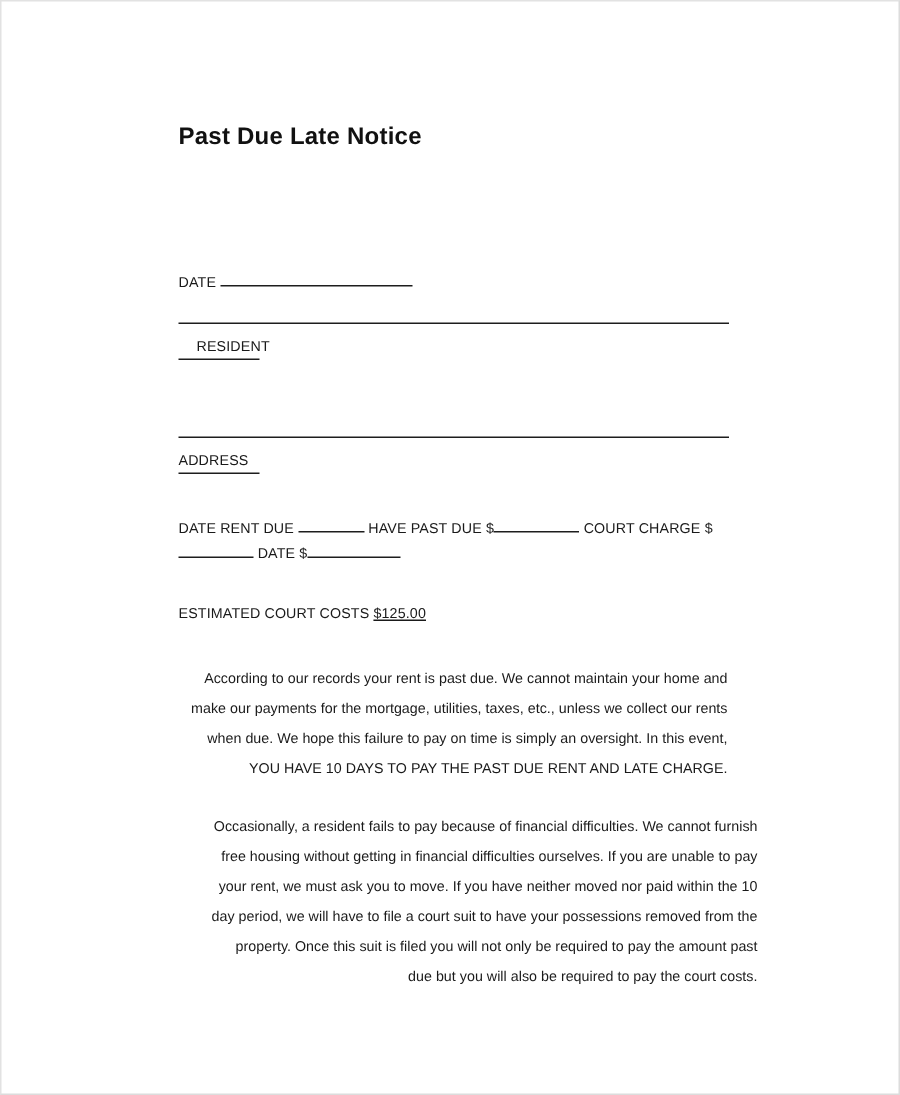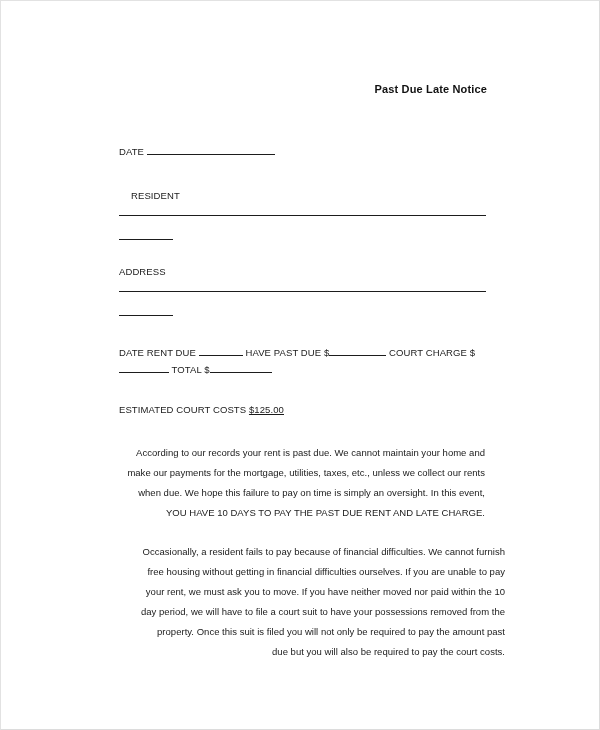--- a/index.html
+++ b/index.html
@@ -33,34 +33,35 @@
     left: 118px;
     top: 0;
     width: 368px;
   }
 
   .doc-title {
     position: absolute;
     left: 0;
     top: 82px;
     width: 368px;
-    text-align: right;
-    font-size: 11px;
+    text-align: left;
+    font-size: 16px;
     font-weight: bold;
     letter-spacing: 0.15px;
     color: #111111;
   }
 
   .field-row {
     position: absolute;
     left: 0;
     font-size: 9.5px;
     color: #1a1a1a;
     letter-spacing: 0.1px;
     white-space: nowrap;
+    margin-top: 36px;
   }
 
   .date-row   { top: 144px; }
   .resident-label { top: 189px; padding-left: 12px; }
   .address-label  { top: 265px; text-align: center; }
 
   
   .fill {
     display: inline-block;
     vertical-align: baseline;
@@ -158,21 +159,21 @@
     <div class="field-row address-label">ADDRESS</div>
     <div class="rule-long address-rule-1"></div>
     <div class="rule-short address-rule-2"></div>
 
     <div class="amounts">
       <span>DATE RENT DUE</span>
       <span class="blank blank-6"></span>
       <span>HAVE PAST DUE $</span><span class="blank blank-8"></span>
       <span>COURT CHARGE</span>
       <span>$</span><span class="blank blank-7"></span>
-      <span>TOTAL $</span><span class="blank blank-9"></span>
+      <span>DATE $</span><span class="blank blank-9"></span>
     </div>
 
     <div class="court-costs">
       <span>ESTIMATED COURT COSTS</span>
       <span class="amount">$125.00</span>
     </div>
 
     <div class="para para-1">According to our records your rent is past due. We cannot maintain your home and make our payments for the mortgage, utilities, taxes, etc., unless we collect our rents when due. We hope this failure to pay on time is simply an oversight. In this event, YOU HAVE 10 DAYS TO PAY THE PAST DUE RENT AND LATE CHARGE.</div>
 
     <div class="para para-2">Occasionally, a resident fails to pay because of financial difficulties. We cannot furnish free housing without getting in financial difficulties ourselves. If you are unable to pay your rent, we must ask you to move. If you have neither moved nor paid within the 10 day period, we will have to file a court suit to have your possessions removed from the property. Once this suit is filed you will not only be required to pay the amount past due but you will also be required to pay the court costs.</div>

